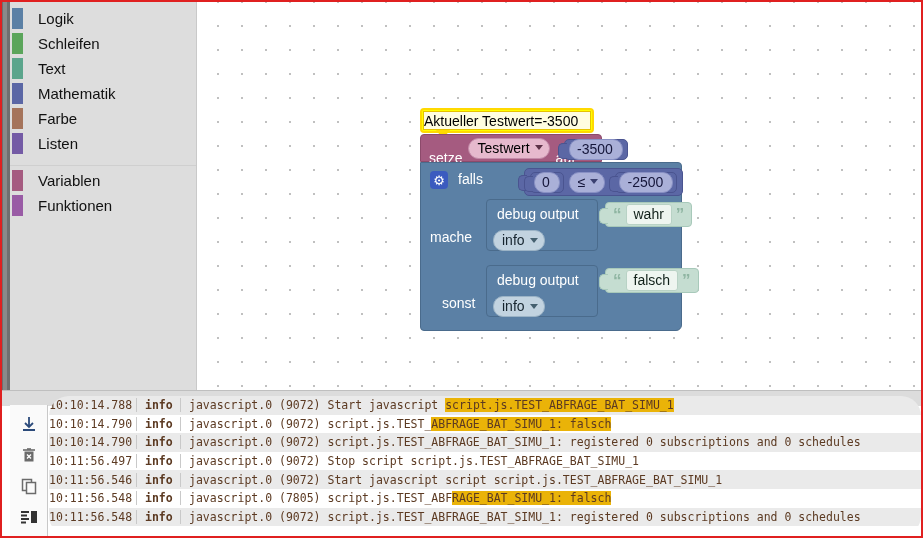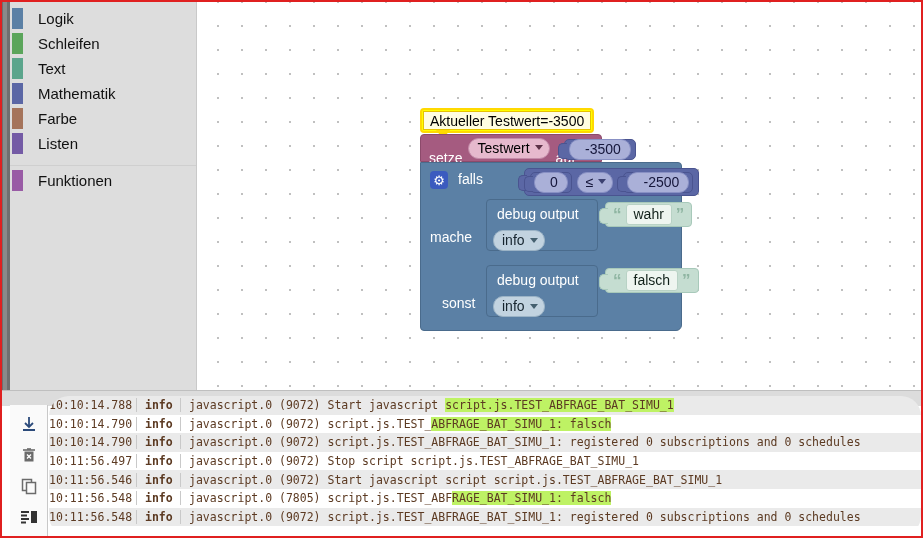--- a/index.html
+++ b/index.html
@@ -39,21 +39,21 @@
   
   .blk{position:absolute;box-sizing:border-box;}
   
   .bubble{
     position:absolute;left:418px;top:106px;width:174px;height:25px;
     background:#ffff00;border:2px solid #ffd900;border-radius:4px;
     box-sizing:border-box;padding:1px;
   }
   .bubble-in{
     width:100%;height:100%;background:#ffff99;border:1px solid #e6c200;
-    box-sizing:border-box;display:flex;align-items:center;padding-left:6px;
+    box-sizing:border-box;display:flex;align-items:center;
     font-size:14px;color:#000;background:#fffde0;
   }
   .bubble-tail{
     position:absolute;left:14px;bottom:-8px;width:0;height:0;
     border-left:7px solid transparent;border-right:7px solid transparent;
     border-top:9px solid #ffd900;
   }
   
   .setze{
     left:418px;top:132px;width:182px;height:28px;
@@ -80,21 +80,21 @@
   .falls-lbl{position:absolute;left:37px;top:8px;color:#fff;font-size:14px;}
   .mache-lbl{position:absolute;left:9px;top:66px;color:#fff;font-size:14px;}
   .sonst-lbl{position:absolute;left:21px;top:132px;color:#fff;font-size:14px;}
   
   .mathblk{
     background:#5b67a5;border:1px solid #4a5490;border-radius:5px;
     display:flex;align-items:center;box-sizing:border-box;
   }
   .numfield{
     background:#aab0d8;border:1px solid #8890c4;border-radius:10px;
-    color:#15163a;font-size:14px;padding:1px 9px 2px 15px;
+    color:#15163a;font-size:14px;padding:1px 9px 2px 7px;
   }
   .plugl{
     position:absolute;left:-7px;top:7px;width:8px;height:14px;
     background:#5b67a5;border:1px solid #4a5490;border-right:none;border-radius:5px 0 0 5px;
   }
   .opfield{
     background:#aab0d8;border:1px solid #8890c4;border-radius:10px;
     color:#15163a;font-size:14px;padding:1px 6px 2px 8px;display:flex;align-items:center;gap:5px;
   }
   .caret2{width:0;height:0;border-left:4px solid transparent;border-right:4px solid transparent;
@@ -138,21 +138,21 @@
   .logrows{position:absolute;left:47px;top:0;right:0;bottom:0;overflow:hidden;}
   .logrow{
     display:flex;align-items:center;height:18.6px;font-family:"DejaVu Sans Mono",monospace;
     font-size:11.5px;color:#5c3a22;white-space:nowrap;
   }
   .logrow.odd{background:#eaeaea;}
   .logrow.even{background:#fff;}
   .c-time{width:88px;text-align:right;padding-right:6px;border-right:1px solid #c9c9c9;box-sizing:border-box;}
   .c-sev{width:44px;padding-left:8px;font-weight:bold;border-right:1px solid #c9c9c9;box-sizing:border-box;}
   .c-msg{padding-left:8px;}
-  .hl{background:#bef264;}
+  .hl{background:#eab308;}
 </style>
 </head>
 <body>
 
 <div id="app">
 
   <div class="rail">
     <div class="rail-inner"></div>
   </div>
 
@@ -176,20 +176,24 @@
     </div>
     <div class="cat">
       <span class="swatch" style="background:#a5745b"></span>
       <span class="lbl">Farbe</span>
     </div>
     <div class="cat">
       <span class="swatch" style="background:#745ba5"></span>
       <span class="lbl">Listen</span>
     </div>
     <div class="cat-sep"></div>
+    <div class="cat">
+      <span class="swatch" style="background:#a55b80"></span>
+      <span class="lbl">Variablen</span>
+    </div>
     <div class="cat">
       <span class="swatch" style="background:#995ba5"></span>
       <span class="lbl">Funktionen</span>
     </div>
   </div>
 
   <div class="workspace" style="background-image:none">
     <div class="dotlayer"></div>
     <div class="canvas" style="left:-196px;top:0;width:923px;height:403px;">
 

